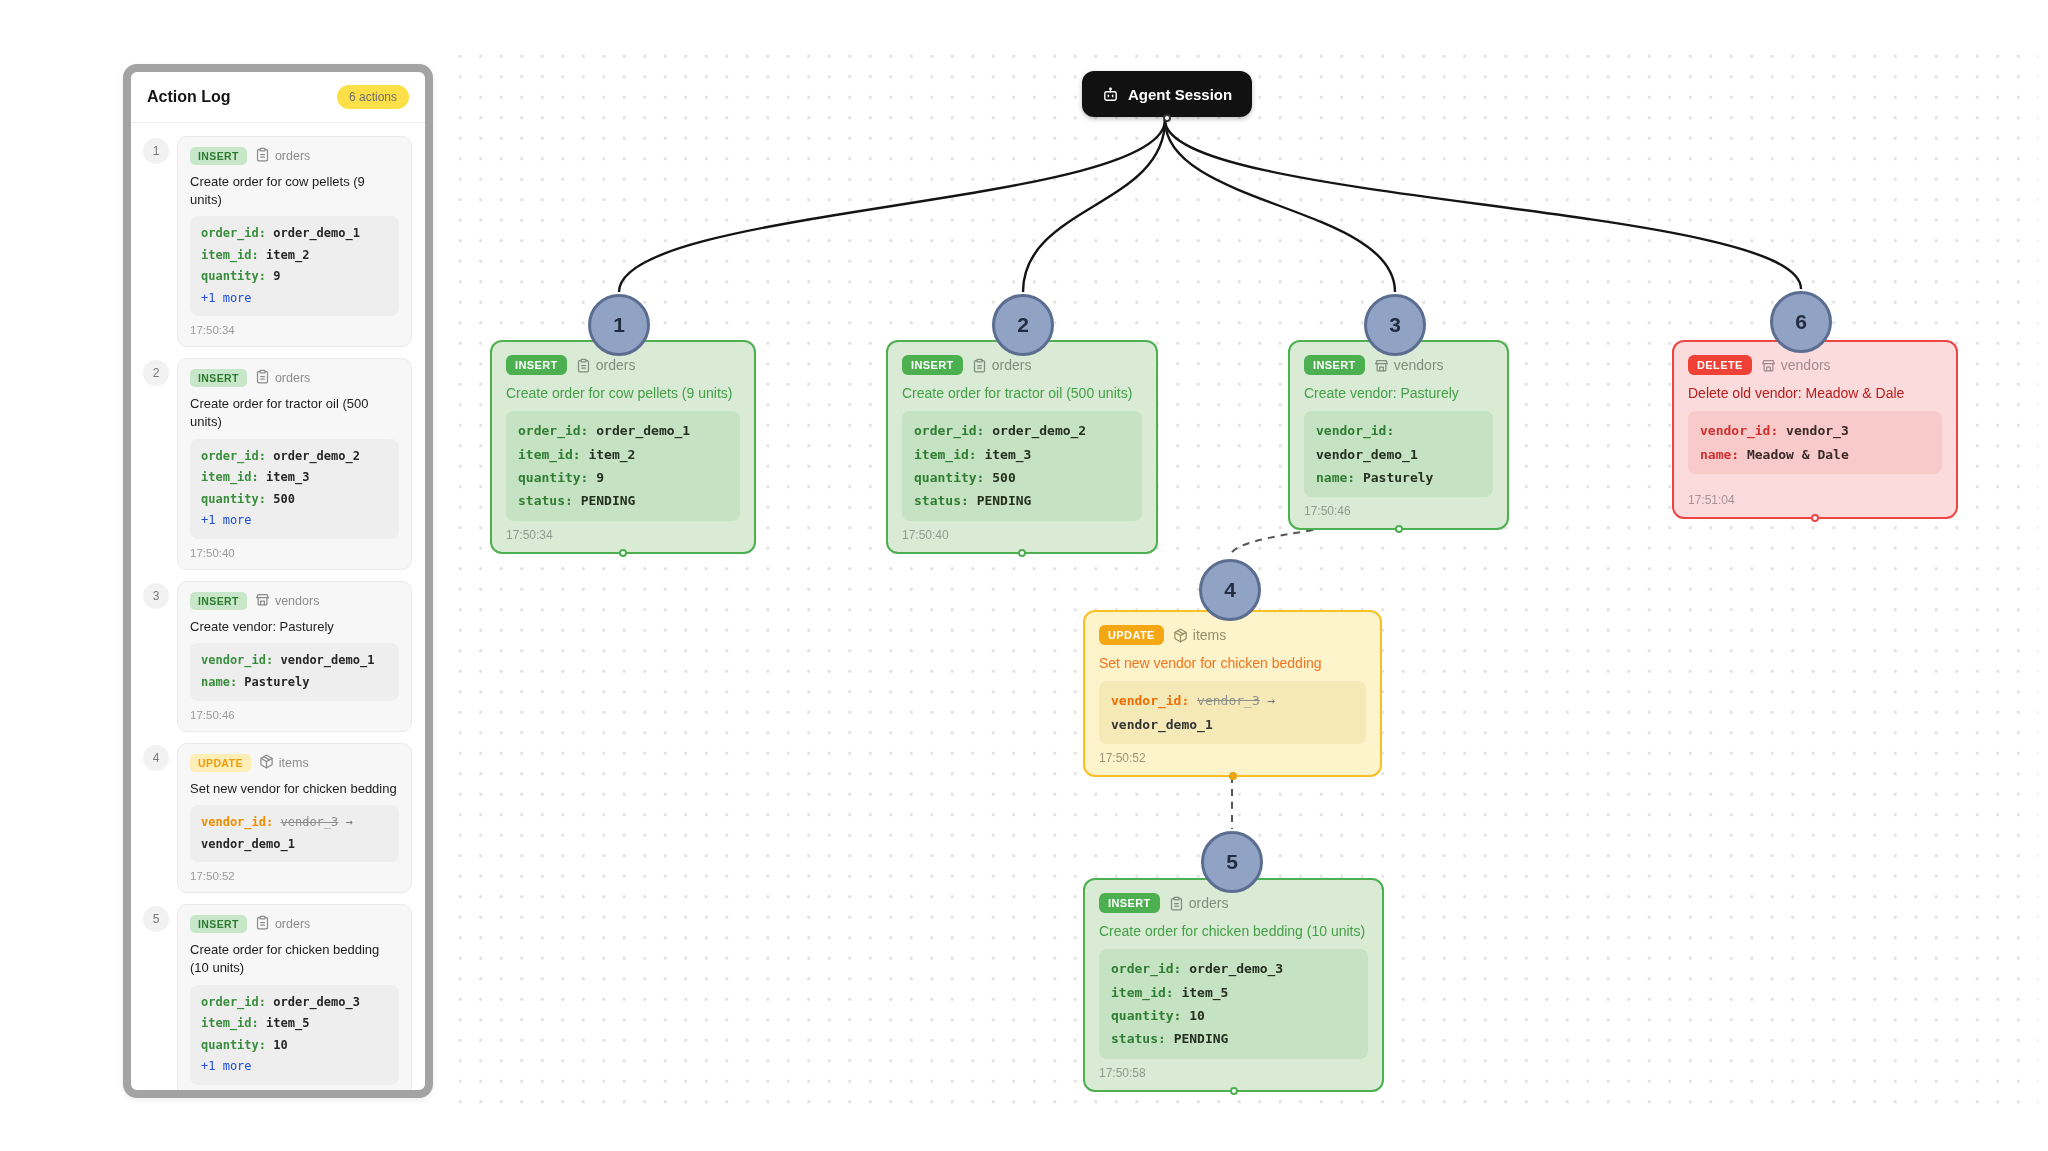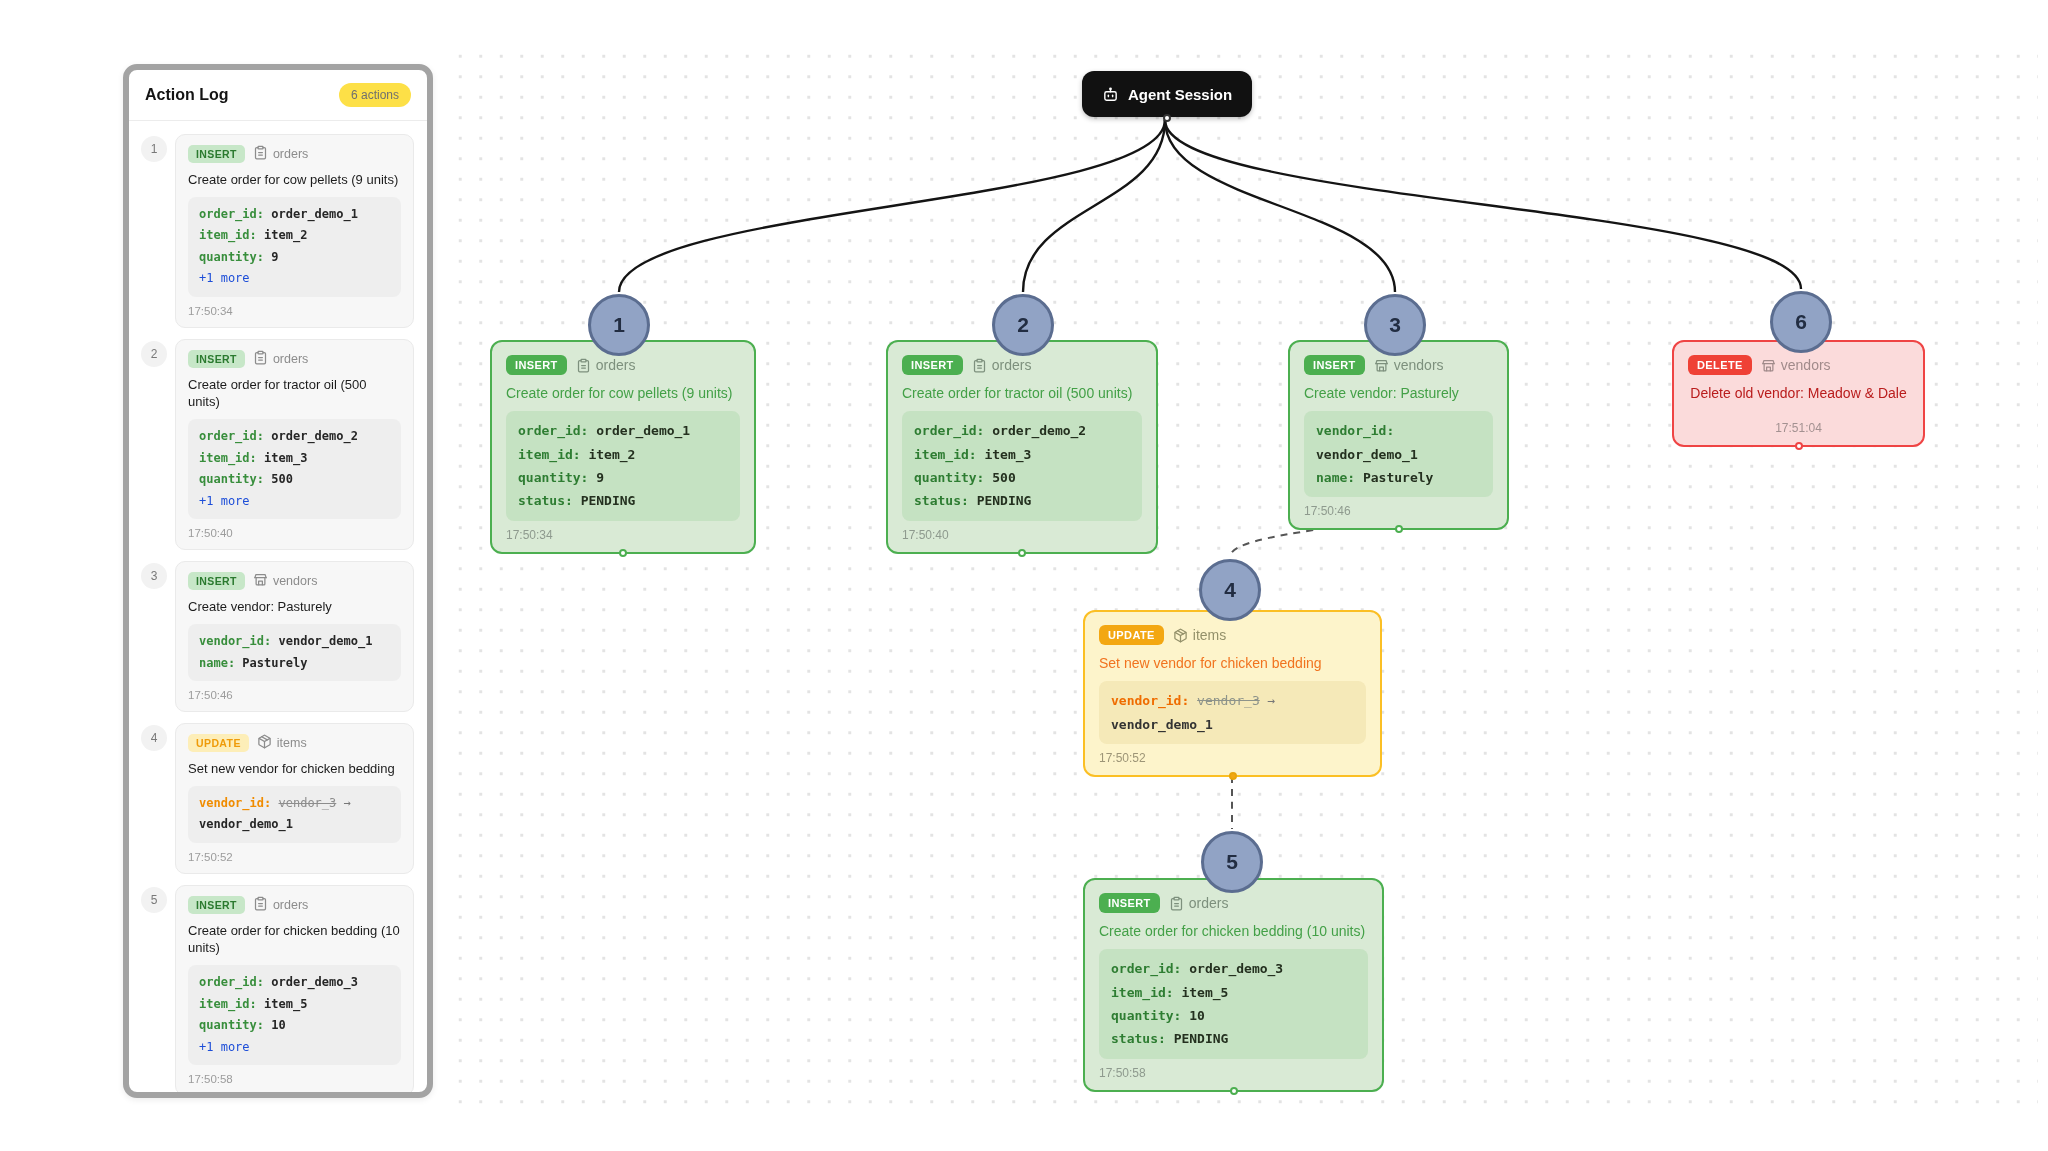--- a/index.html
+++ b/index.html
@@ -70,21 +70,21 @@
   .v-update .k{color:#ef6c00;}
   .v-update .v{color:#333;}
   .v-update .ntime{color:#9d9577;}
 
   .node-card.v-insert .handle{border-color:#4caf50;}
   .node-card.v-update .handle{border-color:#e8a40c;background:#f3a712;}
   .node-card.v-delete .handle{border-color:#ef4444;}
 
   
   .sidebar{position:absolute;left:123px;top:64px;width:310px;height:1034px;background:#fff;
-    border:6px solid #a3a3a3;border-radius:14px;box-sizing:border-box;z-index:6;
+    border:8px solid #a3a3a3;border-radius:14px;box-sizing:border-box;z-index:6;
     box-shadow:0 2px 6px rgba(0,0,0,.08);display:flex;flex-direction:column;}
   .sb-head{display:flex;align-items:center;justify-content:space-between;
     padding:13px 16px;border-bottom:1px solid #ececec;}
   .sb-title{font-size:16px;font-weight:bold;color:#141414;}
   .sb-count{font-size:12px;color:#6f6f6f;background:#fde047;border-radius:999px;padding:5px 12px;}
   .sb-list{padding:13px 13px 10px 12px;overflow:hidden;}
   .entry-row{display:flex;gap:8px;margin-bottom:11px;}
   .entry-num{width:26px;height:26px;border-radius:50%;background:#f2f2f2;color:#787878;
     font-size:12px;display:flex;align-items:center;justify-content:center;flex-shrink:0;margin-top:2px;}
   .entry-card{flex:1;background:#f7f7f7;border:1px solid #eaeaea;border-radius:10px;padding:10px 12px;min-width:0;}
@@ -252,36 +252,40 @@
     <div class="ncode">
         <div class="line"><span class="k">order_id:</span> <span class="v">order_demo_3</span></div>
         <div class="line"><span class="k">item_id:</span> <span class="v">item_5</span></div>
         <div class="line"><span class="k">quantity:</span> <span class="v">10</span></div>
         <div class="line"><span class="k">status:</span> <span class="v">PENDING</span></div>
       </div>
     <div class="ntime">17:50:58</div>
     <span class="handle"></span>
   </div>
 <div class="ncircle" style="left: 1201px; top: 831px;">5</div>
-  <div class="node-card v-delete" style="left: 1672px; top: 340px; width: 253px; text-align: center;">
+  <div class="node-card v-delete" style="left: 1672px; top: 340px; width: 286px;">
     <div class="nhead">
       <span class="cbadge">DELETE</span>
       <span class="tbl">
         <span>
             <svg width="15" height="15" viewBox="0 0 24 24" fill="none" stroke="currentColor" stroke-width="2" stroke-linecap="round" stroke-linejoin="round">
               <path d="M3 9l1.7-5h14.6L21 9"></path>
               <path d="M3 9h18"></path>
               <path d="M5 9v10a1.5 1.5 0 0 0 1.5 1.5h11A1.5 1.5 0 0 0 19 19V9"></path>
               <path d="M9 20.5v-6h6v6"></path>
             </svg>
           </span>
           <span>vendors</span>
       </span>
     </div>
     <div class="ndesc">Delete old vendor: Meadow &amp; Dale</div>
+    <div class="ncode">
+        <div class="line"><span class="k">vendor_id:</span> <span class="v">vendor_3</span></div>
+        <div class="line"><span class="k">name:</span> <span class="v">Meadow &amp; Dale</span></div>
+      </div>
     <div class="ntime">17:51:04</div>
     <span class="handle"></span>
   </div>
 <div class="ncircle" style="left: 1770px; top: 291px;">6</div>
   </div>
 
 <div class="sidebar">
   <div class="sb-head">
     <span class="sb-title">Action Log</span>
     <span class="sb-count">6 actions</span>

